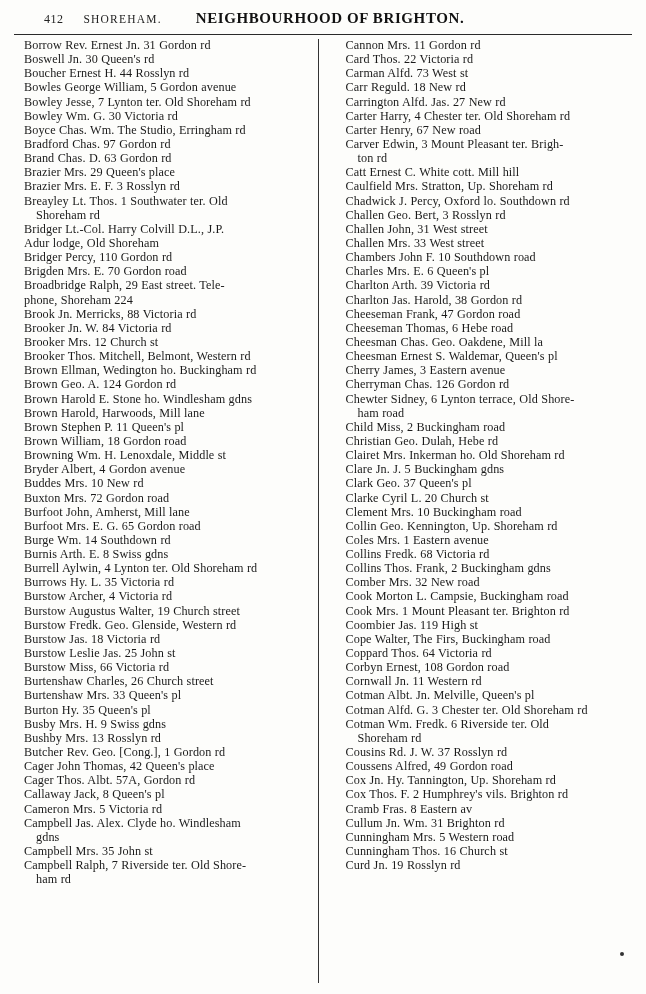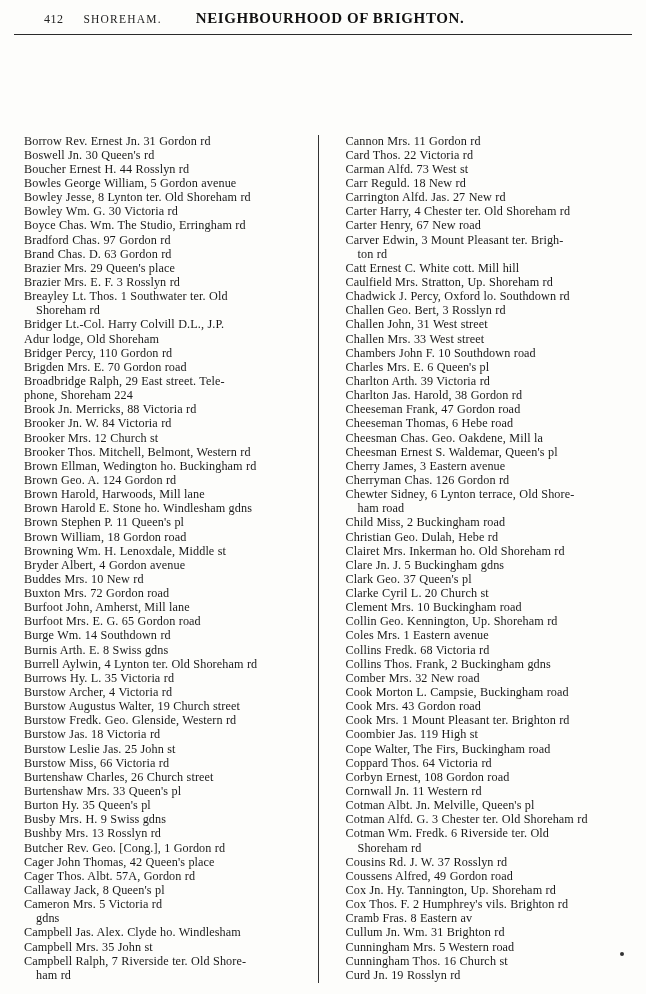--- a/index.html
+++ b/index.html
@@ -55,21 +55,20 @@
   }
   .rule {
     border: none;
     border-top: 1px solid #2a2a2a;
     margin: 2px 0 4px 0;
   }
   .columns {
     display: flex;
     gap: 9px;
     height: 944px;
-    align-items: flex-end;
   }
   .col {
     width: 50%;
     box-sizing: border-box;
   }
   .col-left {
     padding-right: 8px;
     border-right: 1px solid #333;
   }
   .col-right {
@@ -110,43 +109,43 @@
     <span class="header-title">NEIGHBOURHOOD OF BRIGHTON.</span>
   </div>
   <hr class="rule">
 
   <div class="columns">
     <div class="col col-left" id="col-left">
         <div class="entry">Borrow Rev. Ernest Jn. 31 Gordon rd</div>
         <div class="entry">Boswell Jn. 30 Queen's rd</div>
         <div class="entry">Boucher Ernest H. 44 Rosslyn rd</div>
         <div class="entry">Bowles George William, 5 Gordon avenue</div>
-        <div class="entry">Bowley Jesse, 8 Lynton ter. Old Shoreham rd</div>
+        <div class="entry">Bowley Jesse, 7 Lynton ter. Old Shoreham rd</div>
         <div class="entry">Bowley Wm. G. 30 Victoria rd</div>
         <div class="entry">Boyce Chas. Wm. The Studio, Erringham rd</div>
         <div class="entry">Bradford Chas. 97 Gordon rd</div>
         <div class="entry">Brand Chas. D. 63 Gordon rd</div>
         <div class="entry">Brazier Mrs. 29 Queen's place</div>
         <div class="entry">Brazier Mrs. E. F. 3 Rosslyn rd</div>
         <div class="entry">Breayley Lt. Thos. 1 Southwater ter. Old</div>
         <div class="entry cont">Shoreham rd</div>
         <div class="entry">Bridger Lt.-Col. Harry Colvill D.L., J.P.</div>
         <div class="entry">Adur lodge, Old Shoreham</div>
         <div class="entry">Bridger Percy, 110 Gordon rd</div>
         <div class="entry">Brigden Mrs. E. 70 Gordon road</div>
         <div class="entry">Broadbridge Ralph, 29 East street. Tele-</div>
         <div class="entry">phone, Shoreham 224</div>
         <div class="entry">Brook Jn. Merricks, 88 Victoria rd</div>
         <div class="entry">Brooker Jn. W. 84 Victoria rd</div>
         <div class="entry">Brooker Mrs. 12 Church st</div>
         <div class="entry">Brooker Thos. Mitchell, Belmont, Western rd</div>
         <div class="entry">Brown Ellman, Wedington ho. Buckingham rd</div>
         <div class="entry">Brown Geo. A. 124 Gordon rd</div>
+        <div class="entry">Brown Harold E. Stone ho. Windlesham gdns</div>
         <div class="entry">Brown Harold, Harwoods, Mill lane</div>
-        <div class="entry">Brown Harold E. Stone ho. Windlesham gdns</div>
         <div class="entry">Brown Stephen P. 11 Queen's pl</div>
         <div class="entry">Brown William, 18 Gordon road</div>
         <div class="entry">Browning Wm. H. Lenoxdale, Middle st</div>
         <div class="entry">Bryder Albert, 4 Gordon avenue</div>
         <div class="entry">Buddes Mrs. 10 New rd</div>
         <div class="entry">Buxton Mrs. 72 Gordon road</div>
         <div class="entry">Burfoot John, Amherst, Mill lane</div>
         <div class="entry">Burfoot Mrs. E. G. 65 Gordon road</div>
         <div class="entry">Burge Wm. 14 Southdown rd</div>
         <div class="entry">Burnis Arth. E. 8 Swiss gdns</div>
@@ -161,22 +160,22 @@
         <div class="entry">Burtenshaw Charles, 26 Church street</div>
         <div class="entry">Burtenshaw Mrs. 33 Queen's pl</div>
         <div class="entry">Burton Hy. 35 Queen's pl</div>
         <div class="entry">Busby Mrs. H. 9 Swiss gdns</div>
         <div class="entry">Bushby Mrs. 13 Rosslyn rd</div>
         <div class="entry">Butcher Rev. Geo. [Cong.], 1 Gordon rd</div>
         <div class="entry">Cager John Thomas, 42 Queen's place</div>
         <div class="entry">Cager Thos. Albt. 57A, Gordon rd</div>
         <div class="entry">Callaway Jack, 8 Queen's pl</div>
         <div class="entry">Cameron Mrs. 5 Victoria rd</div>
+        <div class="entry">Campbell Jas. Alex. Clyde ho. Windlesham</div>
         <div class="entry cont">gdns</div>
-        <div class="entry">Campbell Jas. Alex. Clyde ho. Windlesham</div>
         <div class="entry">Campbell Mrs. 35 John st</div>
         <div class="entry">Campbell Ralph, 7 Riverside ter. Old Shore-</div>
         <div class="entry cont">ham rd</div>
       </div>
     <div class="col col-right" id="col-right">
         <div class="entry">Cannon Mrs. 11 Gordon rd</div>
         <div class="entry">Card Thos. 22 Victoria rd</div>
         <div class="entry">Carman Alfd. 73 West st</div>
         <div class="entry">Carr Reguld. 18 New rd</div>
         <div class="entry">Carrington Alfd. Jas. 27 New rd</div>
@@ -208,21 +207,20 @@
         <div class="entry">Clare Jn. J. 5 Buckingham gdns</div>
         <div class="entry">Clark Geo. 37 Queen's pl</div>
         <div class="entry">Clarke Cyril L. 20 Church st</div>
         <div class="entry">Clement Mrs. 10 Buckingham road</div>
         <div class="entry">Collin Geo. Kennington, Up. Shoreham rd</div>
         <div class="entry">Coles Mrs. 1 Eastern avenue</div>
         <div class="entry">Collins Fredk. 68 Victoria rd</div>
         <div class="entry">Collins Thos. Frank, 2 Buckingham gdns</div>
         <div class="entry">Comber Mrs. 32 New road</div>
         <div class="entry">Cook Morton L. Campsie, Buckingham road</div>
-        <div class="entry">Cook Mrs. 43 Gordon road</div>
         <div class="entry">Cook Mrs. 1 Mount Pleasant ter. Brighton rd</div>
         <div class="entry">Coombier Jas. 119 High st</div>
         <div class="entry">Cope Walter, The Firs, Buckingham road</div>
         <div class="entry">Coppard Thos. 64 Victoria rd</div>
         <div class="entry">Corbyn Ernest, 108 Gordon road</div>
         <div class="entry">Cornwall Jn. 11 Western rd</div>
         <div class="entry">Cotman Albt. Jn. Melville, Queen's pl</div>
         <div class="entry">Cotman Alfd. G. 3 Chester ter. Old Shoreham rd</div>
         <div class="entry">Cotman Wm. Fredk. 6 Riverside ter. Old</div>
         <div class="entry cont">Shoreham rd</div>

